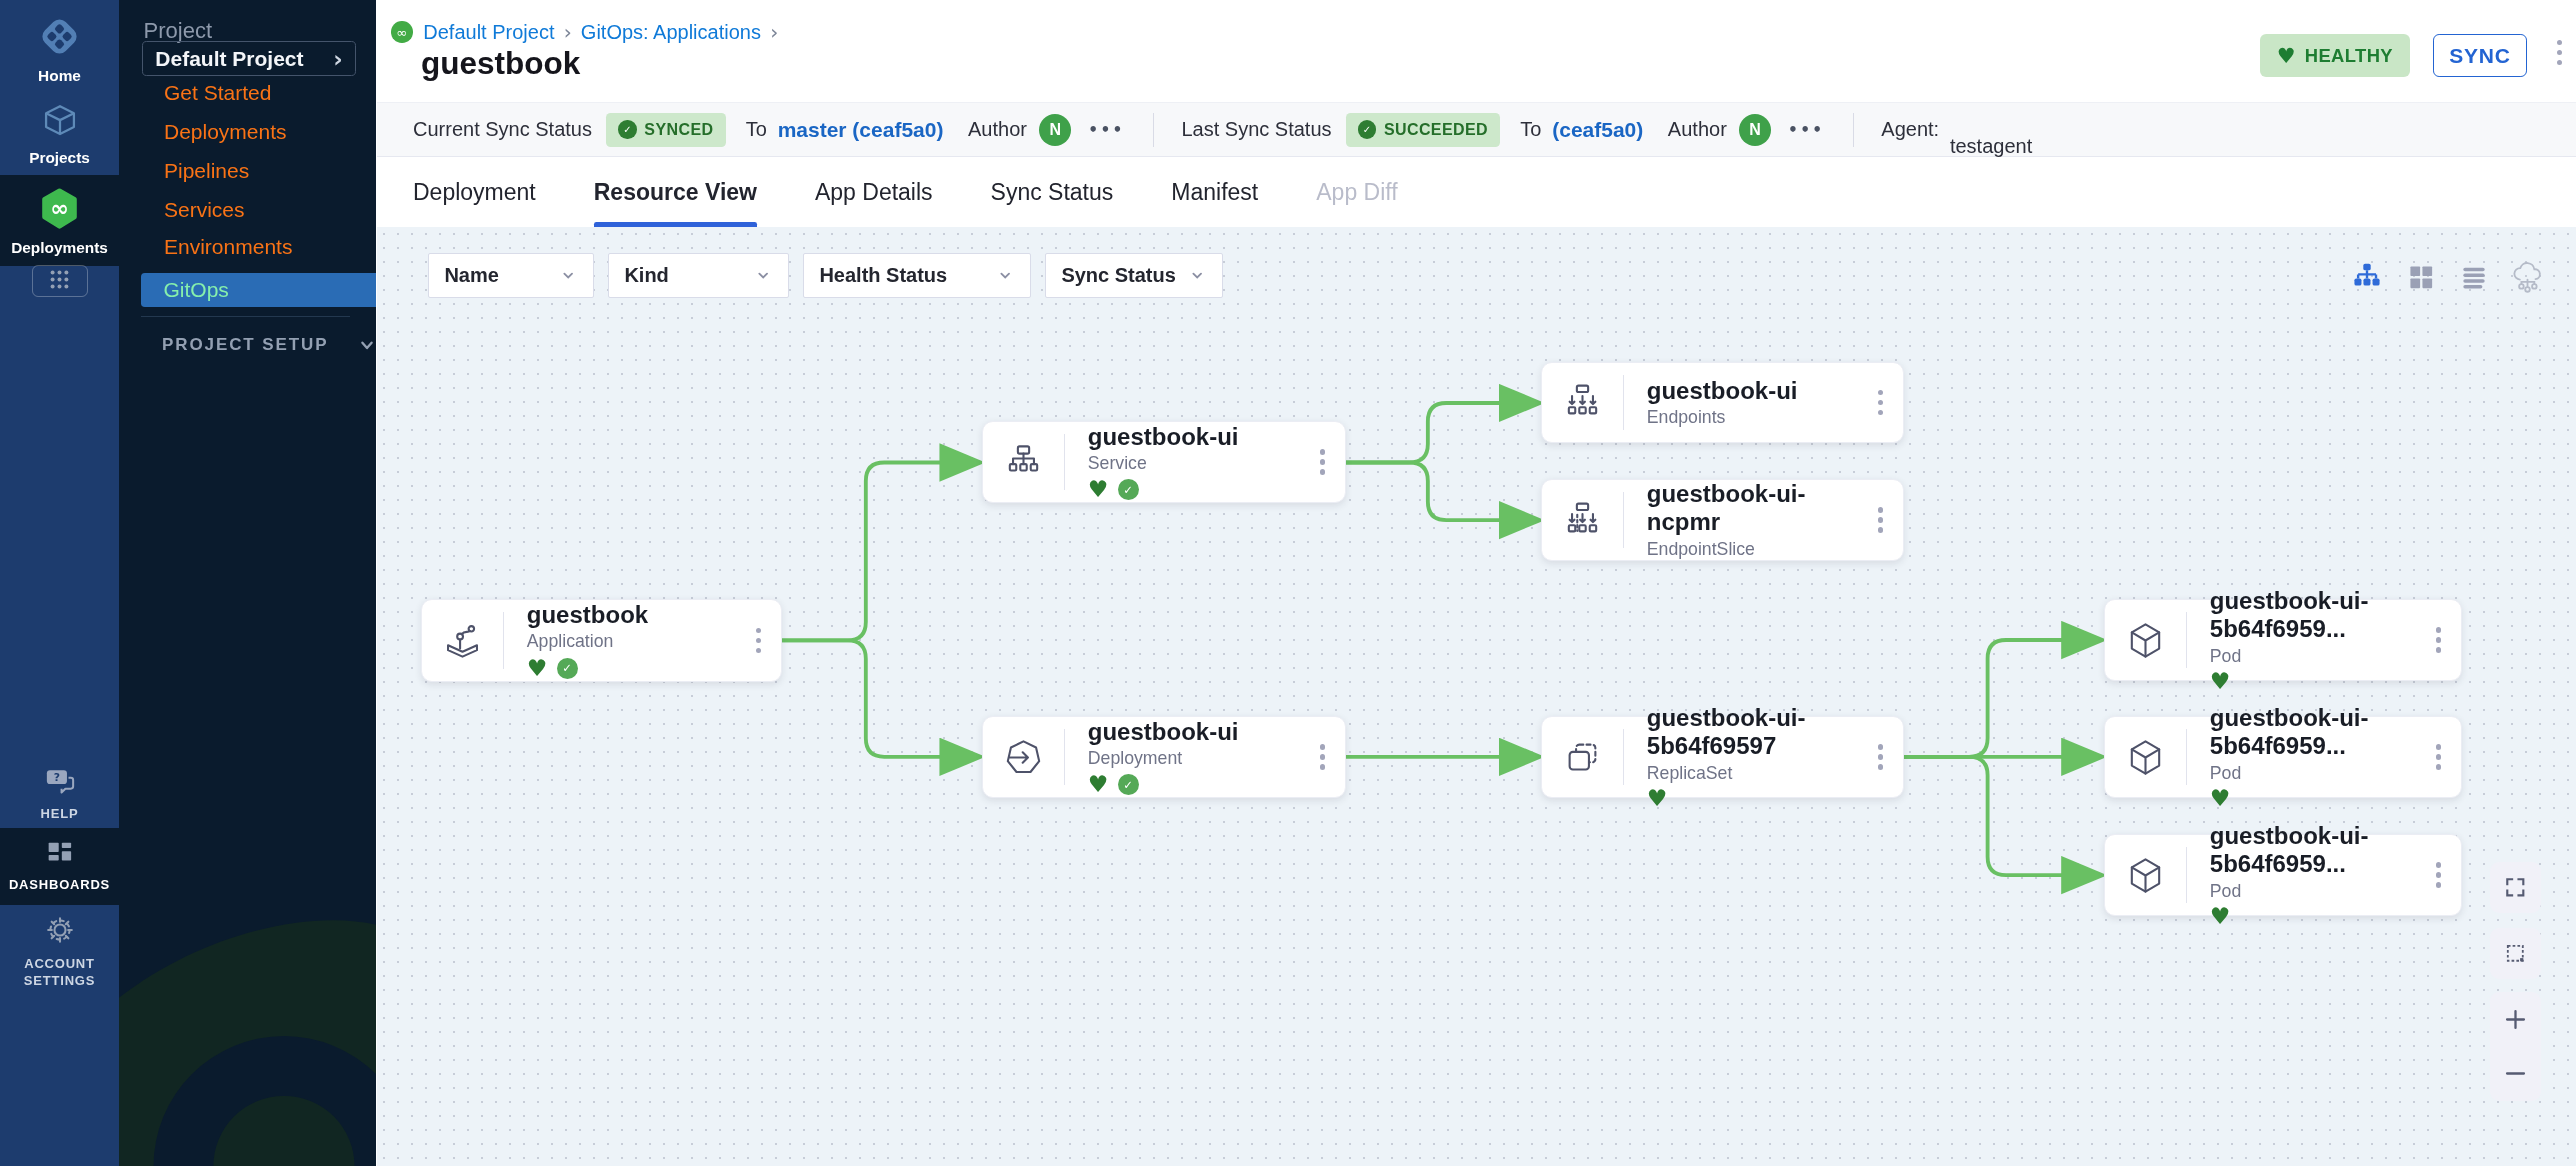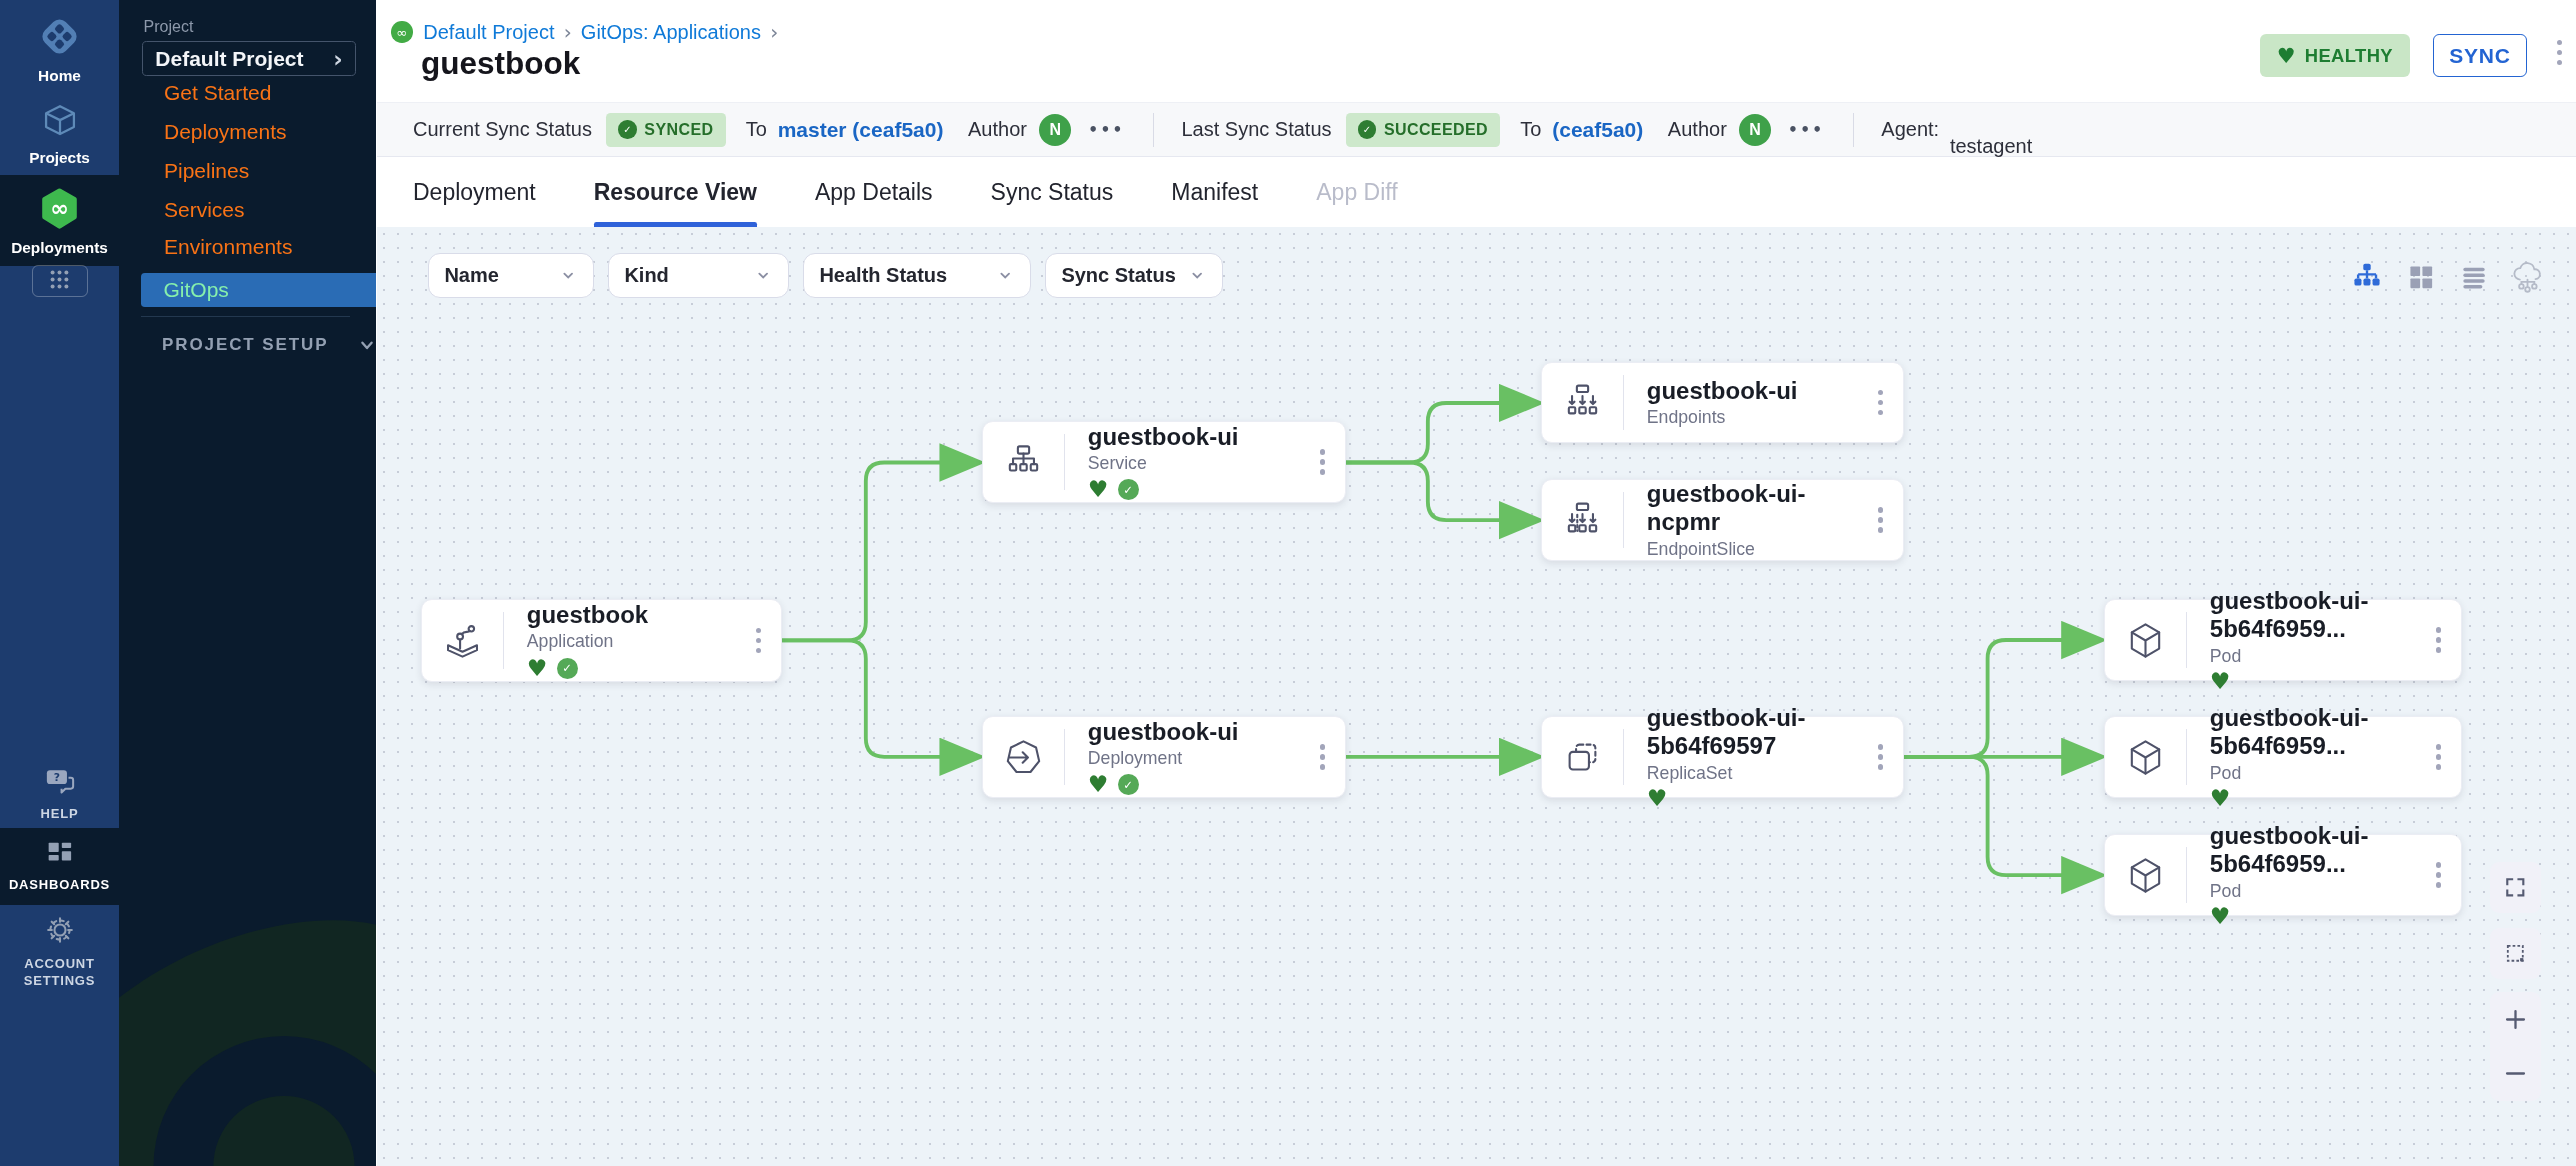--- a/index.html
+++ b/index.html
@@ -13,21 +13,21 @@
   .rail-item { position:absolute; width:119px; text-align:center; cursor:pointer; }
   .rail-label { color:#fff; font-size:15.4px; font-weight:600; margin-top:4.6px; }
   .rail-label.small { font-size:13px; font-weight:700; letter-spacing:0.8px; color:#cdd6e3; }
   .rail-icon { display:inline-block; }
   .modules-btn { position:absolute; left:31.5px; top:265px; width:56px; height:32px;
     border:1.2px solid rgba(255,255,255,.28); border-radius:6.1px;
     display:flex; align-items:center; justify-content:center; cursor:pointer; }
 
   
   .panel { position:absolute; left:119px; top:0; width:257px; height:1167px; background:#0a1b2d; z-index:4; overflow:hidden; }
-  .panel-section-label { position:absolute; left:24.6px; top:18.4px; font-size:16px; color:#8d99ab; }
+  .panel-section-label { position:absolute; left:24.6px; top:18.4px; font-size:22px; color:#8d99ab; }
   .project-selector { position:absolute; left:23px; top:41px; width:214px; height:35px;
     border:0.8px solid #44546b; border-radius:4.6px; display:flex; align-items:center;
     padding:0 12.3px; cursor:pointer; }
   .project-selector .sel-text { color:#f4f6f9; font-size:21px; font-weight:600; flex:1; }
   .project-selector .sel-caret { color:#cfd7e2; font-size:23px; font-weight:700; }
   .menu-item { position:absolute; left:45px; font-size:21px; color:#f97316; cursor:pointer; }
   .active-item { position:absolute; left:21.5px; top:273px; width:236px; height:34px;
     background:#2a6cb5; border-radius:3.8px 0 0 3.8px; display:flex; align-items:center; cursor:pointer; }
   .active-item span { color:#86efac; font-size:21px; font-weight:500; margin-left:23px; }
   .panel-divider { position:absolute; left:21.5px; top:316px; width:209px; height:0.8px; background:#23384f; }
@@ -81,21 +81,21 @@
   .tab.active { font-weight:700; }
   .tab.active::after { content:""; position:absolute; left:0; right:0; bottom:0; height:4.6px;
     background:#2f62d9; border-radius:2.3px 2.3px 0 0; }
   .tab.disabled { color:#b9bcca; cursor:default; }
 
   
   .canvas { position:absolute; left:0; top:227px; width:2199px; height:939px; background:#edf3f8;
     background-image:radial-gradient(circle,#c7cdd8 1.3px,transparent 1.4px);
     background-size:14px 14px; overflow:hidden; }
   .filters { position:absolute; left:51px; top:26px; display:flex; gap:14px; z-index:3; }
-  .filter { height:45px; background:#fff; border:1.2px solid #d9dce9; border-radius:12px;
+  .filter { height:45px; background:#fff; border:1.2px solid #d9dce9; border-radius:2px;
     display:flex; align-items:center; justify-content:space-between; padding:0 15.4px; cursor:pointer; }
   .filter span { font-size:20px; font-weight:600; color:#24262f; }
   .view-toggles { position:absolute; top:32px; right:31px; display:flex; gap:18.4px; align-items:center; z-index:3; }
   .vt { width:35px; height:35px; display:flex; align-items:center; justify-content:center; cursor:pointer; }
 
   .edges { position:absolute; left:0; top:0; width:2199px; height:939px; z-index:1; pointer-events:none; }
 
   .node { position:absolute; z-index:2; background:#fff; border:0.8px solid #ebedf4; border-radius:10.8px;
     box-shadow:0 2.3px 7.7px rgba(40,41,61,.10); display:flex; align-items:stretch; cursor:pointer; }
   .node-icon { width:81px; display:flex; align-items:center; justify-content:center; }

